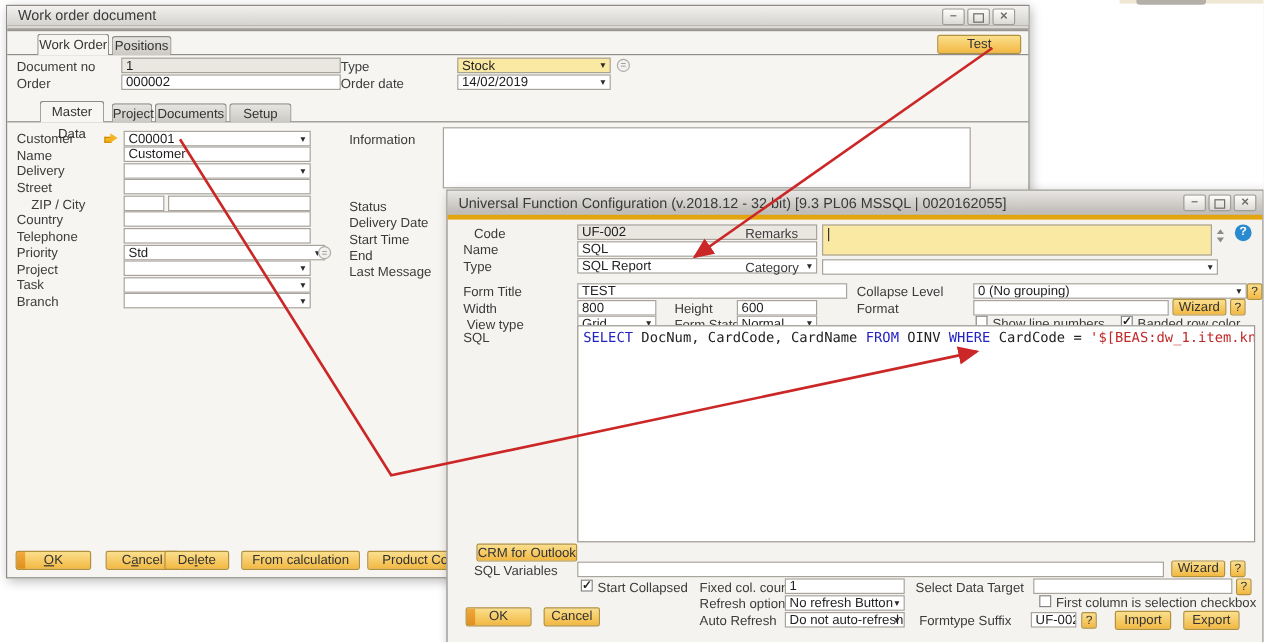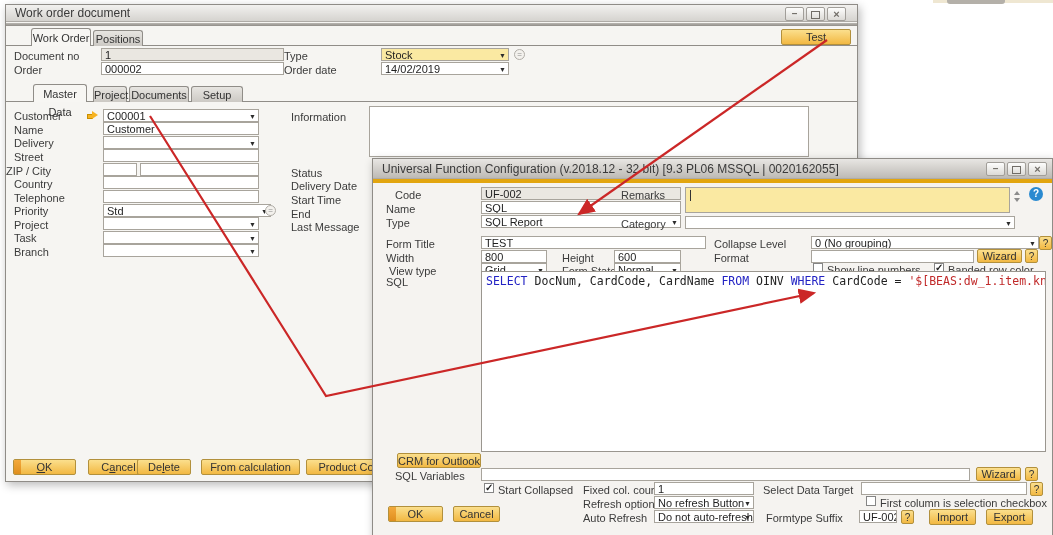--- a/index.html
+++ b/index.html
@@ -103,21 +103,21 @@
 
   <div class="lbl" style="left:8px;top:132px">Delivery</div>
   <div class="fld" style="left:97px;top:131px;width:156px">
     <span></span>
     <span class="dd"></span>
   </div>
 
   <div class="lbl" style="left:8px;top:146px">Street</div>
   <div class="fld" style="left:97px;top:144px;width:156px"></div>
 
-  <div class="lbl" style="left:0;top:160px">ZIP / City</div>
+  <div class="lbl" style="left:20px;top:160px">ZIP / City</div>
   <div class="fld" style="left:97px;top:158px;width:34px"></div>
   <div class="fld" style="left:134px;top:158px;width:119px"></div>
 
   <div class="lbl" style="left:8px;top:173px">Country</div>
   <div class="fld" style="left:97px;top:171px;width:156px"></div>
 
   <div class="lbl" style="left:8px;top:187px">Telephone</div>
   <div class="fld" style="left:97px;top:185px;width:156px"></div>
 
   <div class="lbl" style="left:8px;top:200px">Priority</div>

